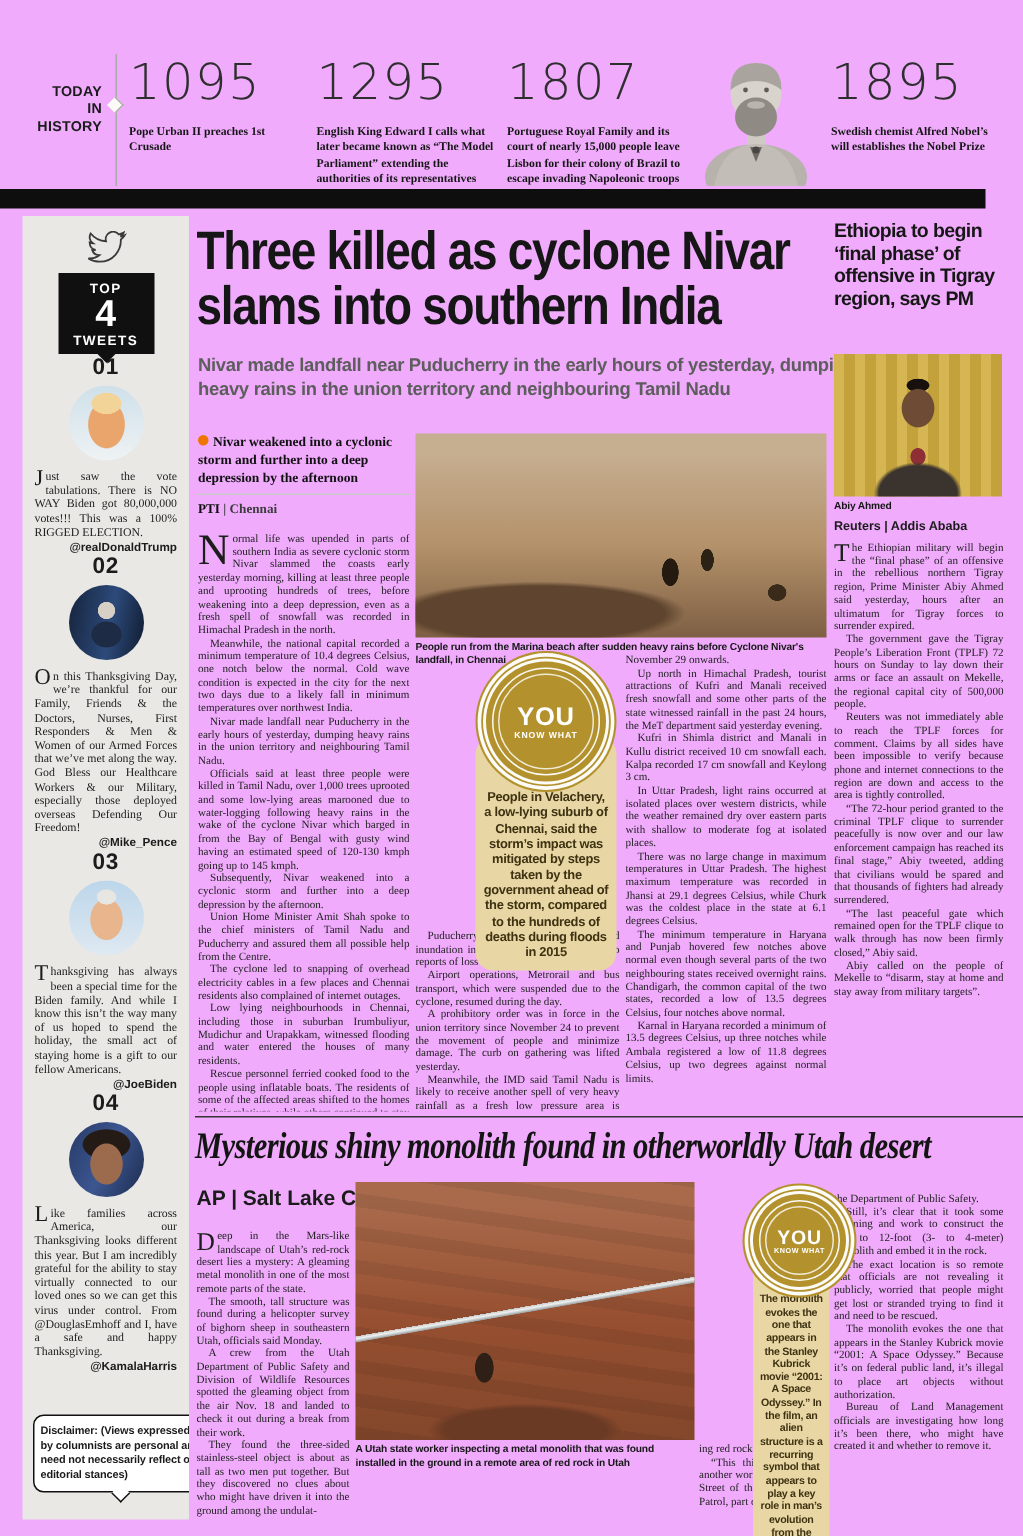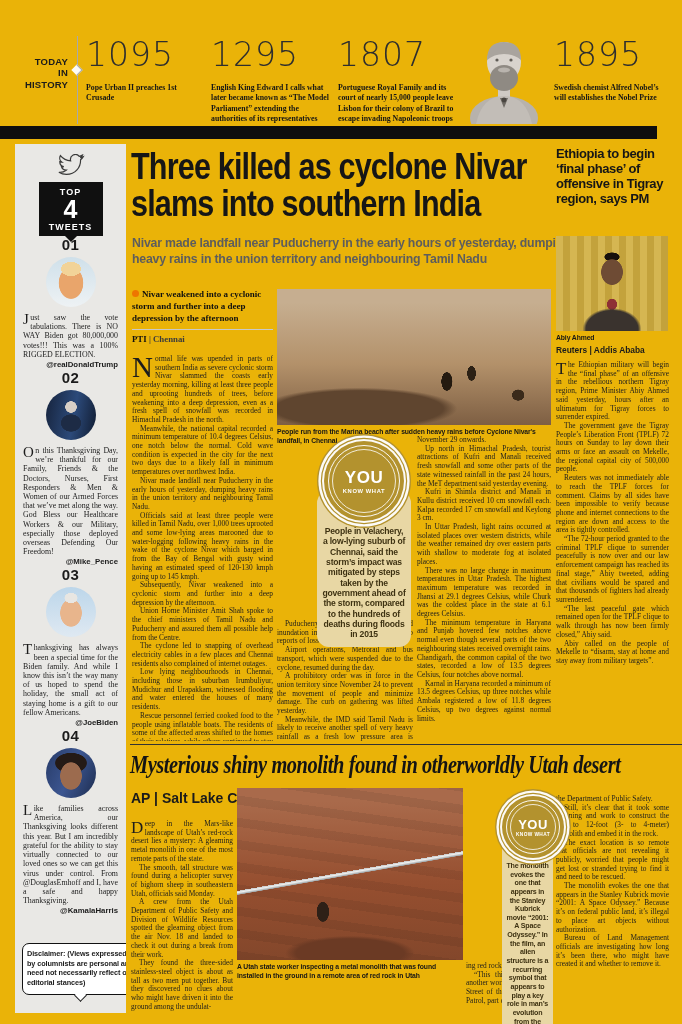--- a/index.html
+++ b/index.html
@@ -1,18 +1,18 @@
 <!DOCTYPE html>
 <html><head>
 <meta charset="utf-8">
 <style>
   * { margin:0; padding:0; box-sizing:border-box; }
   html,body { width:682px; }
   body { background:#fcfbf8; font-family:"Liberation Sans",sans-serif; color:#1b1b1b; }
-  .page { position:relative; width:682px; height:1024px; overflow:hidden; background:#eab308; }
+  .page { position:relative; width:682px; height:1024px; overflow:hidden; background:#f0abfc; }
 
   
   .hist-label { position:absolute; left:16px; top:56px; width:52px; text-align:right;
     font-weight:bold; font-size:9.5px; line-height:1.2; letter-spacing:0.2px; }
   .hist-rule { position:absolute; left:77px; top:36px; height:88px; border-left:1px solid #a9a9a9; }
   .hist-arrow { position:absolute; left:73px; top:66px; width:8px; height:8px;
     border-top:1px solid #a9a9a9; border-right:1px solid #a9a9a9; transform:rotate(45deg); background:#fcfbf8; }
   .hist-event { position:absolute; top:38px; }
   .hist-year { font-family:"DejaVu Sans",sans-serif; font-weight:300; font-size:33px; line-height:1;
     color:#2e2e2e; letter-spacing:1px; margin-bottom:12px; }

